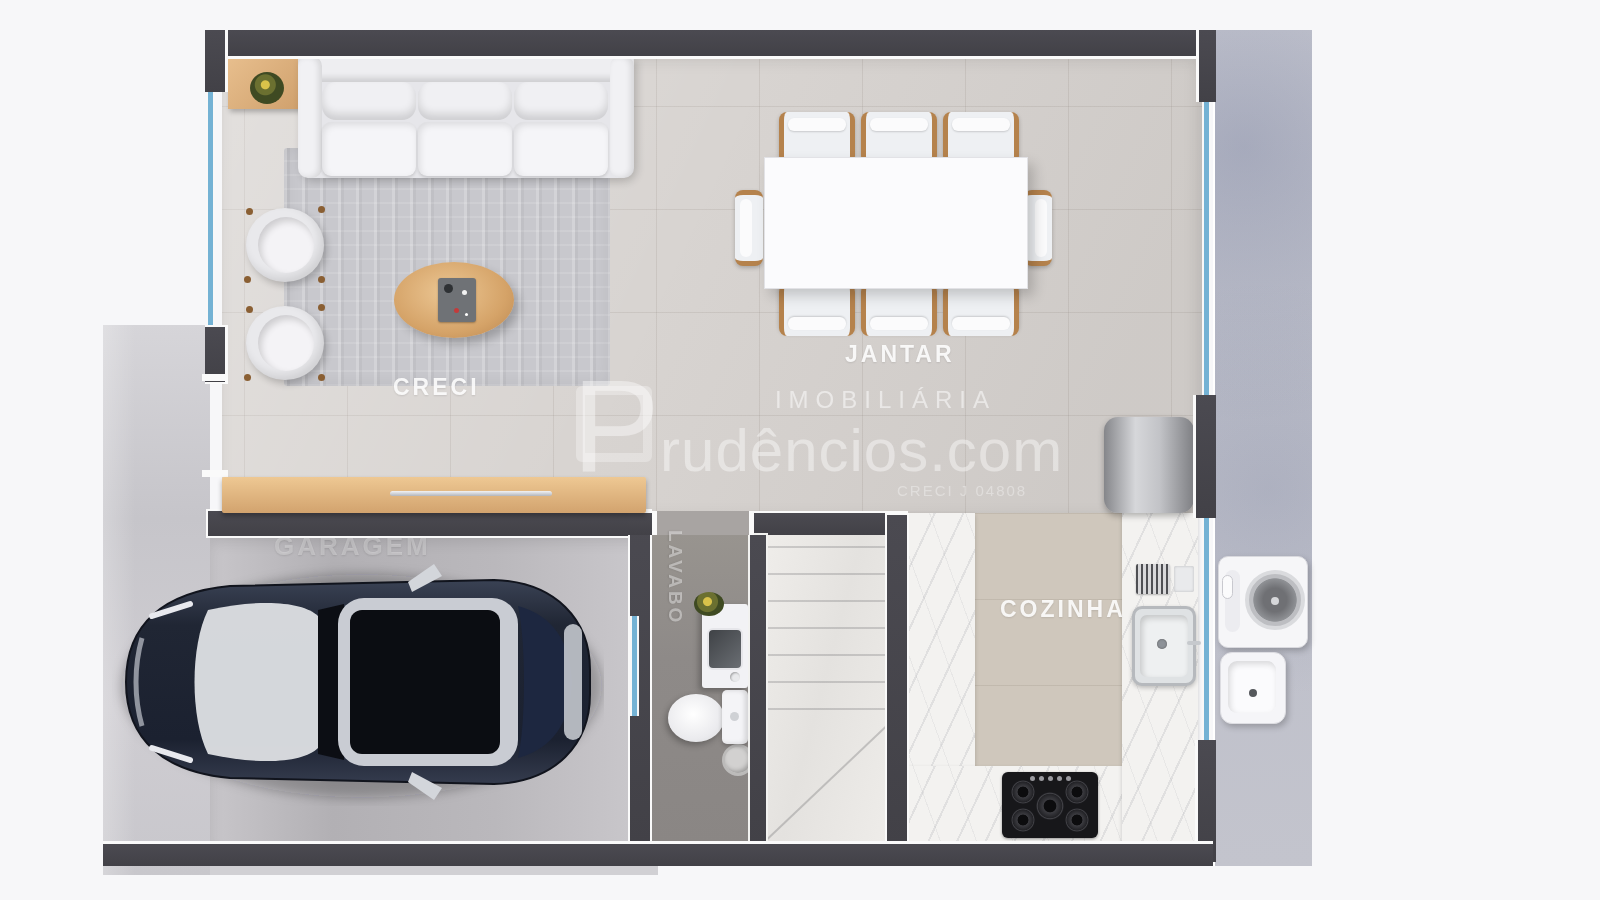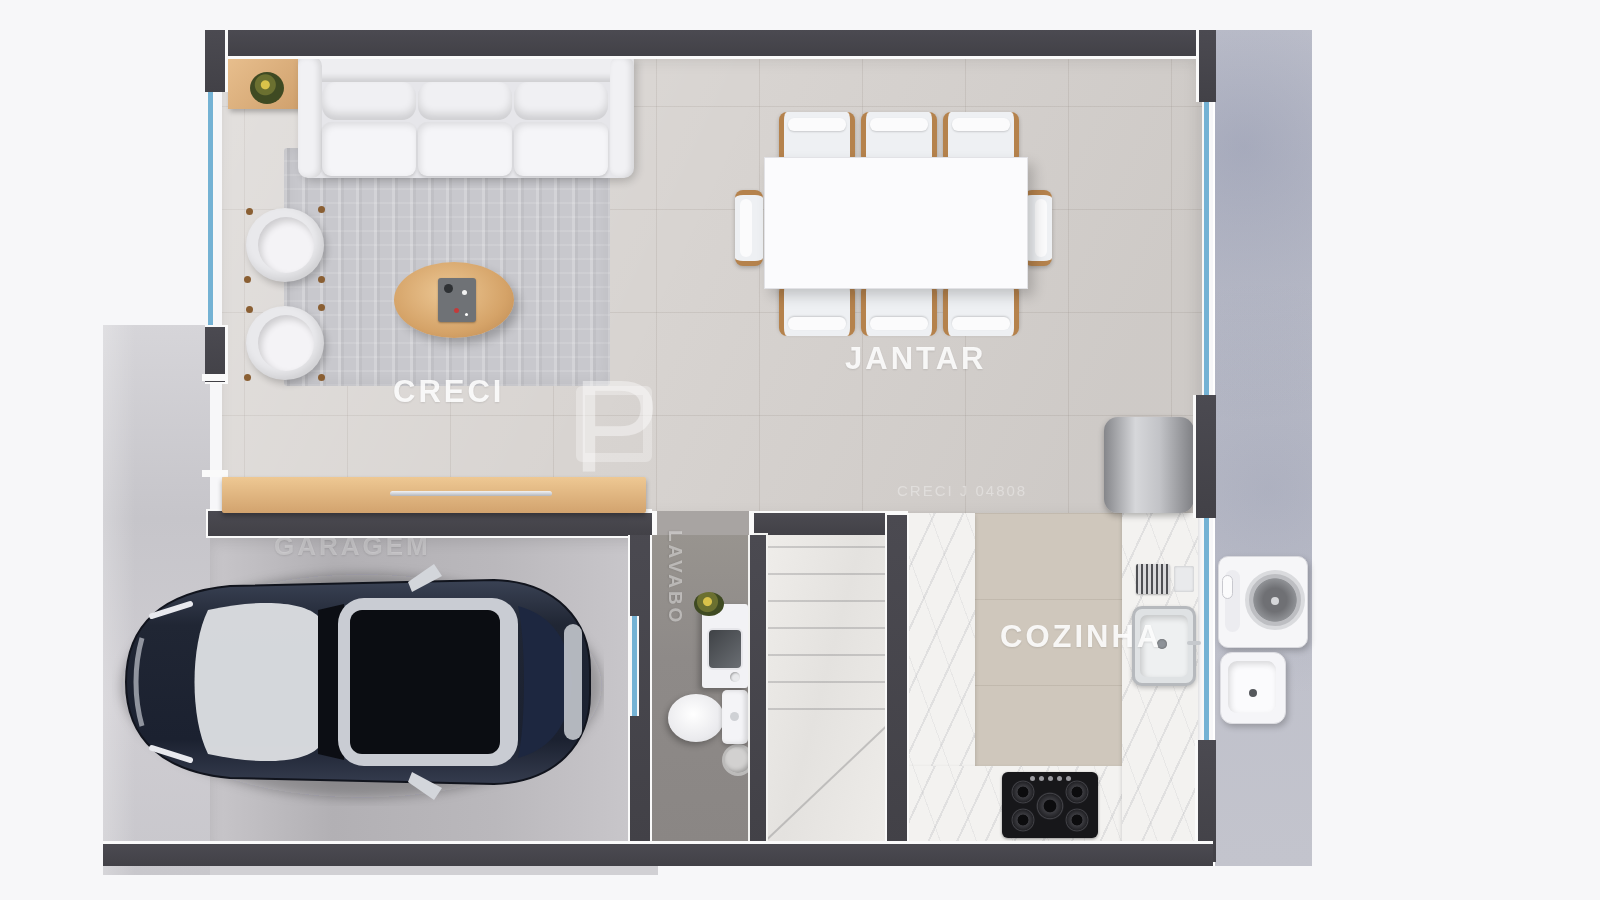--- a/index.html
+++ b/index.html
@@ -193,25 +193,25 @@
     border:4px solid #dadbde;box-sizing:border-box;}
   .washer .glint{position:absolute;left:52px;top:40px;width:8px;height:8px;background:#d6d7da;border-radius:50%;}
   .laundry-tub{left:1220px;top:652px;width:64px;height:70px;z-index:20;background:#f5f5f8;border-radius:12px;
     border:1px solid #dddde2;box-shadow:2px 3px 6px rgba(0,0,0,.22);}
   .laundry-tub .basin{position:absolute;left:7px;top:8px;width:48px;height:52px;border-radius:9px;background:#fbfbfd;
     box-shadow:inset 2px 3px 6px rgba(0,0,0,.14);}
   .laundry-tub .drain{position:absolute;left:28px;top:36px;width:8px;height:8px;border-radius:50%;background:#55585c;}
 
   
   .room-label{z-index:40;font-weight:700;letter-spacing:3px;color:rgba(255,255,255,.88);
-    text-shadow:0 1px 2px rgba(0,0,0,.10);font-size:31px;}
+    text-shadow:0 1px 2px rgba(0,0,0,.10);font-size:23px;}
   .lbl-estar{left:393px;top:374px;}
   .lbl-jantar{left:845px;top:341px;}
   .lbl-garagem{left:274px;top:531px;font-size:26px;color:rgba(255,255,255,.30);}
-  .lbl-cozinha{left:1000px;top:619px;}
+  .lbl-cozinha{left:1000px;top:596px;}
   .lbl-lavabo{left:686px;top:530px;font-size:19px;color:rgba(255,255,255,.42);
     transform:rotate(90deg);transform-origin:0 0;}
 
   
   .watermark{z-index:50;pointer-events:none;}
   .wm-row{left:572px;top:360px;display:flex;align-items:baseline;color:rgba(255,255,255,.42);}
   .wm-initial{font-size:132px;font-weight:400;line-height:1;}
   .wm-rest{font-size:60px;font-weight:400;letter-spacing:1px;}
   .wm-logo-box{left:576px;top:386px;width:58px;height:58px;border:9px solid rgba(255,255,255,.30);
     border-radius:6px;z-index:49;}
@@ -391,16 +391,18 @@
 
   <div class="abs room-label lbl-estar">CRECI</div>
   <div class="abs room-label lbl-jantar">JANTAR</div>
   <div class="abs room-label lbl-garagem">GARAGEM</div>
   <div class="abs room-label lbl-lavabo">LAVABO</div>
   <div class="abs room-label lbl-cozinha">COZINHA</div>
 
   <div class="abs watermark wm-logo-box"></div>
   <div class="abs watermark wm-row">
     <span class="wm-initial">P</span>
-  </div>
+      <span class="wm-rest">rudêncios.com</span>
+  </div>
+  <div class="abs watermark wm-tagline">IMOBILIÁRIA</div>
   <div class="abs watermark wm-registry">CRECI J 04808</div>
 
 </div>
 
 </body></html>

